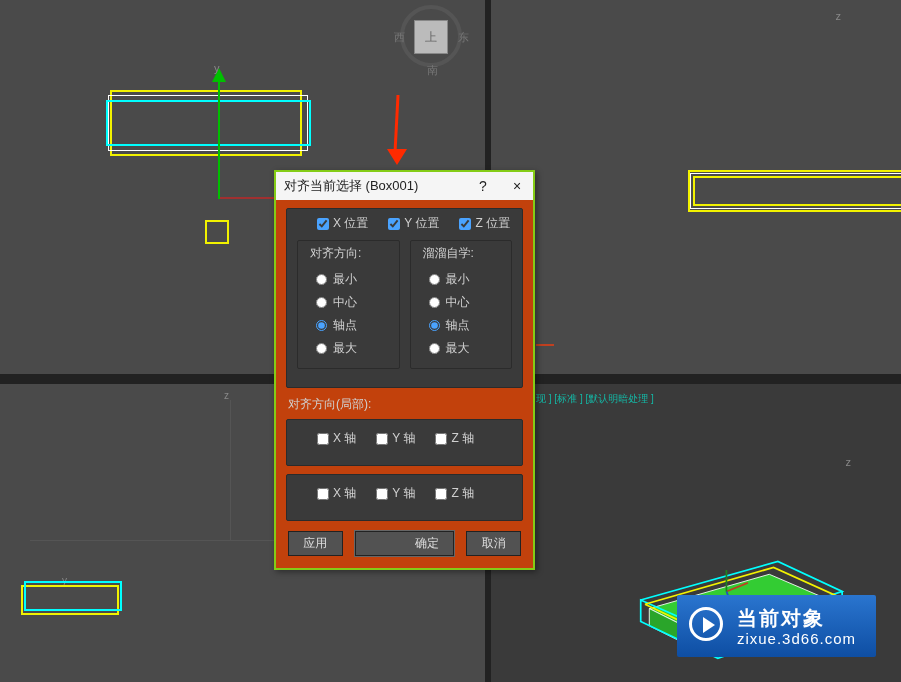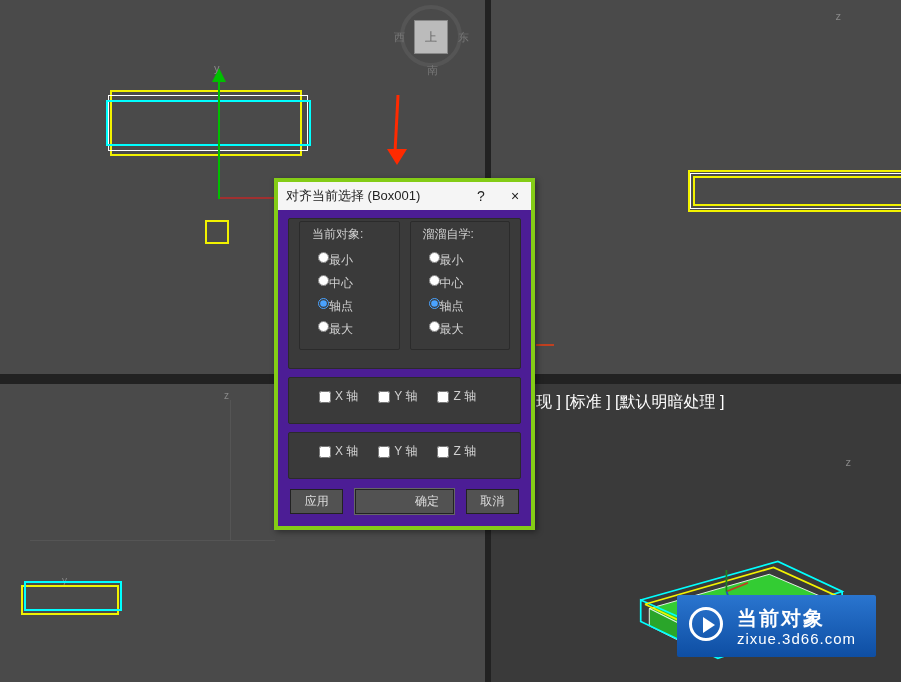--- a/index.html
+++ b/index.html
@@ -87,21 +87,21 @@
   .tr-rect-outer { position:absolute; left:688px; top:170px; width:220px; height:42px; border:2px solid #f2f200; }
   .tr-rect-inner { position:absolute; left:693px; top:176px; width:210px; height:30px; border:2px solid #f2f200; background:none;}
   .tr-rect-white { position:absolute; left:690px; top:173px; width:215px; height:36px; border:1px solid #fff;}
   .bl-axis-x { position:absolute; width:200px; height:1px; background:#555; }
   .bl-axis-y { position:absolute; width:1px; height:140px; background:#555; }
   .bl-rect-y { position:absolute; border:2px solid #f2f200; }
   .bl-rect-c { position:absolute; border:2px solid #00ffff; }
   .bl-label { position:absolute; font-size:10px; color:#888; }
 
   
-  .br-title { position:absolute; left:536px; top:392px; color:#ffffff; font-size:16px; }
+  .br-title { position:absolute; left:536px; top:392px; color:#14b8a6; font-size:10px; }
   .br-axis-z { position:absolute; right:50px; top:456px; font-size:11px; color:#888;}
   
   .iso-box {
     position:absolute; left:620px; top:540px; width:230px; height:120px;
   }
   .iso-box svg { width:100%; height:100%; overflow:visible;}
 
   
   .watermark {
     position:absolute; right:25px; bottom:25px;
@@ -117,22 +117,22 @@
   }
   .watermark .play::before{
     content:""; position:absolute; left:11px; top:7px;
     border-left:12px solid #fff;
     border-top:8px solid transparent; border-bottom:8px solid transparent;
   }
   .watermark .sub { font-size:15px; letter-spacing:1px; font-weight:normal;}
 
   
   .dialog {
-    position:absolute; left:274px; top:178px; width:261px;
-    background:#4c1d95; border:4px solid #84cc16;
+    position:absolute; left:274px; top:170px; width:261px;
+    background:#c2410c; border:2px solid #84cc16;
     color:#d0d0d0; font-size:12px;
     box-shadow: 2px 2px 6px rgba(0,0,0,0.4);
   }
   .titlebar {
     background:#f5f5f5; color:#222;
     height:28px; display:flex; align-items:center;
     padding:0 8px; font-size:13px;
     justify-content:space-between;
   }
   .titlebar .controls { display:flex; gap:18px; }
@@ -144,21 +144,21 @@
   .chk input { accent-color:#4aa3ff; width:12px; height:12px;}
   .dual-group {
     display:flex; gap:10px; margin-bottom:8px;
   }
   .subgroup {
     border:1px solid #2b2b2b; border-radius:2px;
     padding:6px 10px 8px; flex:1;
     background:#3a3a3a;
   }
   .subgroup .sg-title { text-align:left; margin:-2px 0 4px 2px; font-size:12px; padding-bottom:2px;}
-  .radio-row { display:flex; gap:0; padding:3px 0 3px 8px;}
+  .radio-row { display:flex; align-items:center; gap:6px; padding:3px 0 3px 8px;}
   .radio-row input { accent-color:#4aa3ff; width:11px; height:11px;}
   .section-box {
     border:1px solid #2b2b2b; border-radius:2px; background:#3a3a3a;
     padding:6px 10px 10px; margin-bottom:8px;
   }
   .section-box-position {
     border:1px solid #2b2b2b; border-radius:2px; background:#3a3a3a;
     padding:2px 10px 10px; margin-bottom:8px;
   }
   .btn-row { display:flex; gap:12px; padding:2px 2px 0; }
@@ -243,23 +243,37 @@
   <div class="titlebar">
     <span>对齐当前选择 (Box001)</span>
     <span class="controls">
       <span class="ctl">?</span>
       <span class="ctl">×</span>
     </span>
   </div>
   <div class="dlg-body">
 
     <div class="section-box-position">
+      <div class="checkrow">
+        <label class="chk">
+          <input type="checkbox" checked="" style="">
+          <span>X 位置</span>
+        </label>
+        <label class="chk">
+          <input type="checkbox" checked="" style="">
+          <span>Y 位置</span>
+        </label>
+        <label class="chk">
+          <input type="checkbox" checked="" style="">
+          <span>Z 位置</span>
+        </label>
+      </div>
       <div class="dual-group">
         <div class="subgroup">
-          <div class="sg-title">当前对象:</div>
+          <div class="sg-title">对齐方向:</div>
           <label class="radio-row">
               <input type="radio" name="cur" style="">
               <span>最小</span>
             </label>
           <label class="radio-row">
               <input type="radio" name="cur" style="">
               <span>中心</span>
             </label>
           <label class="radio-row">
               <input type="radio" name="cur" checked="" style="">
@@ -285,20 +299,21 @@
               <span>轴点</span>
             </label>
           <label class="radio-row">
               <input type="radio" name="tgt" style="">
               <span>最大</span>
             </label>
         </div>
       </div>
     </div>
 
+    <div class="group-label">对齐方向(局部):</div>
     <div class="section-box">
       <div class="checkrow" style="padding-left:20px;">
         <label class="chk">
             <input type="checkbox" style="">
             <span>X 轴</span>
           </label>
         <label class="chk">
             <input type="checkbox" style="">
             <span>Y 轴</span>
           </label>

